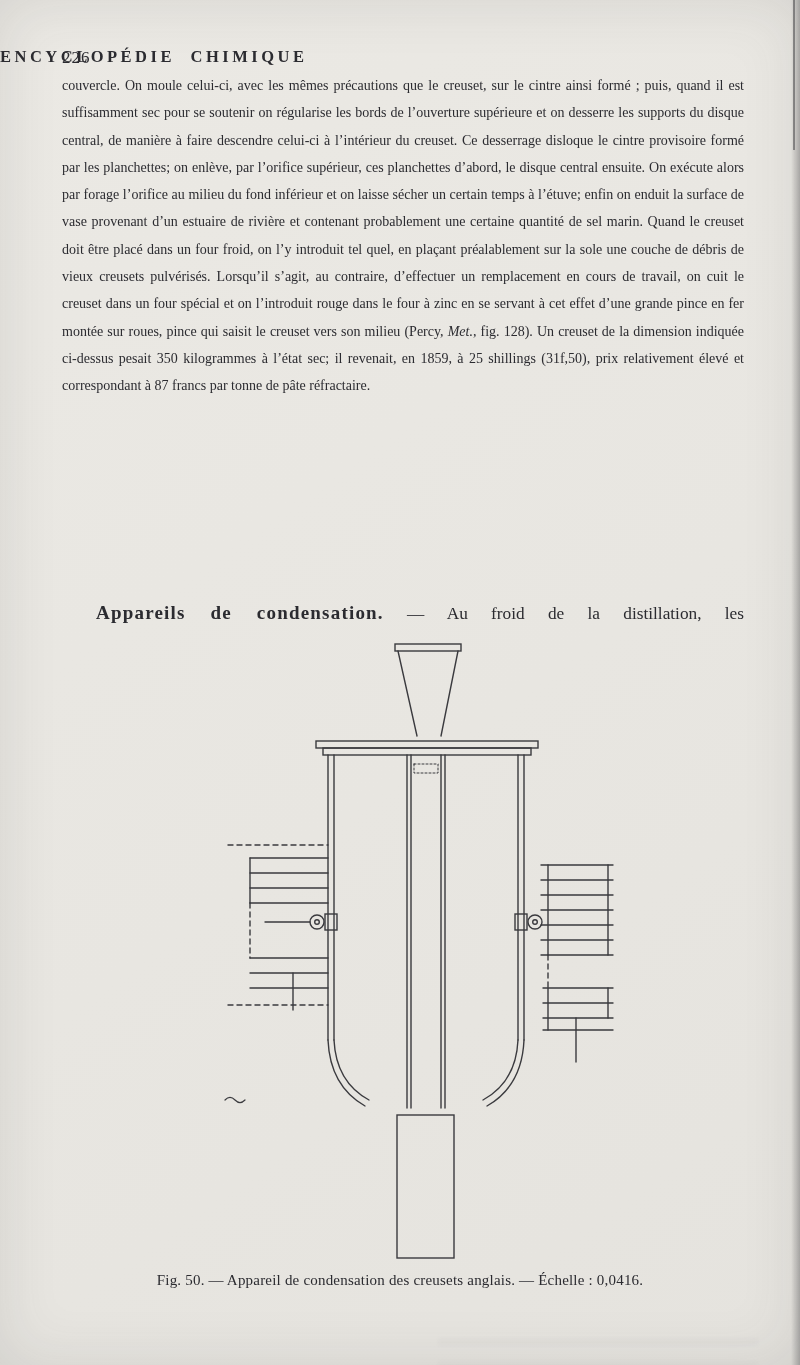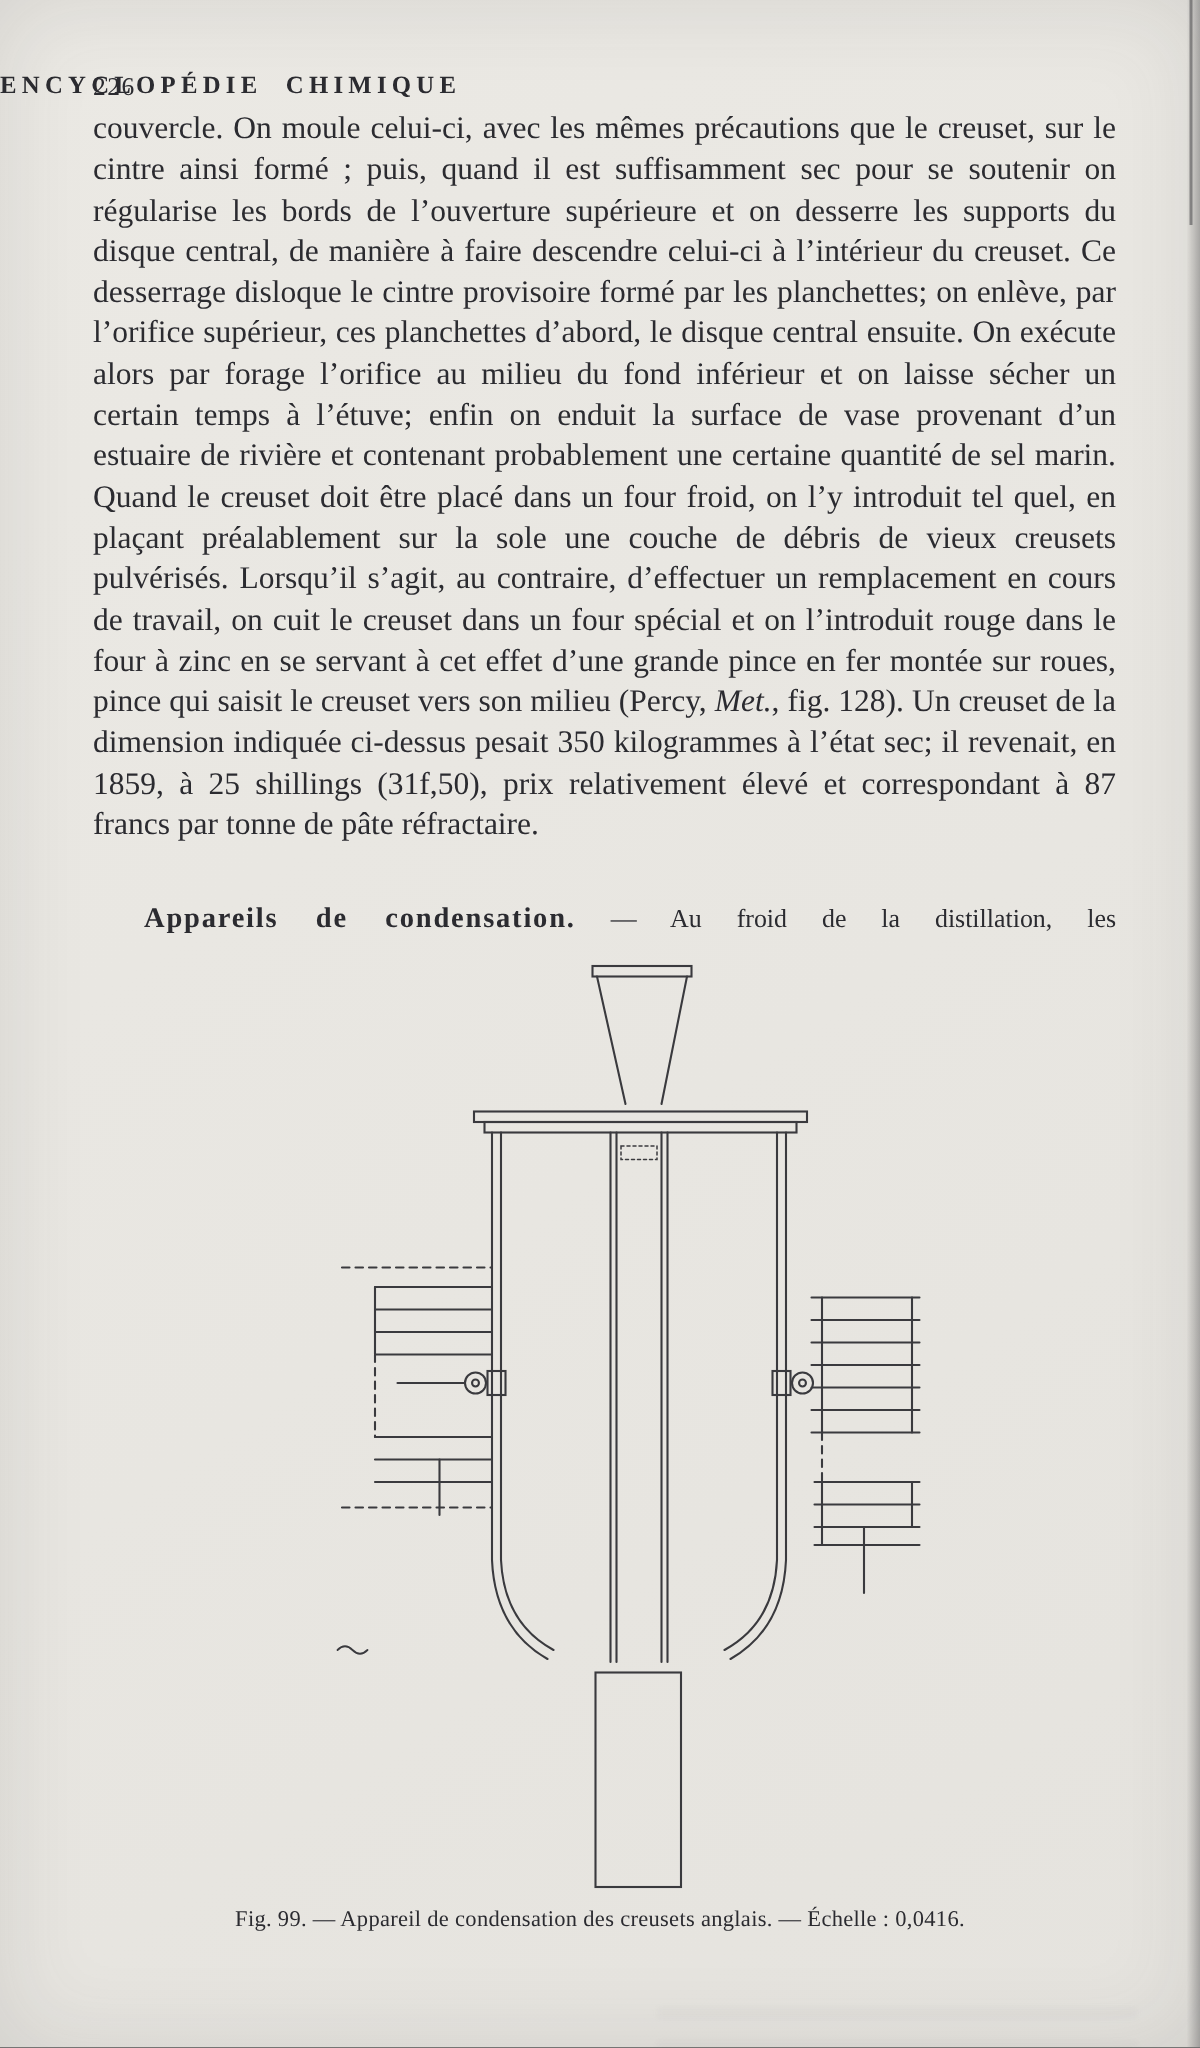--- a/index.html
+++ b/index.html
@@ -19,21 +19,21 @@
     font-size:17px;letter-spacing:1px;
   }
   .running-title{
     position:absolute;top:47px;left:0;right:0;
     font-size:16.5px;font-weight:700;letter-spacing:3.5px;
     word-spacing:8px;
   }
   .body-text{
     position:absolute;top:72px;left:62px;width:682px;
     margin:0;
-    font-size:21px;line-height:27.3px;
+    font-size:14px;line-height:27.3px;
     text-align:justify;
   }
   .body-text i{font-style:italic;}
   .section-line{
     position:absolute;top:599px;left:62px;width:682px;
     margin:0;
     font-size:17.3px;line-height:27px;
     text-align:justify;text-align-last:justify;
   }
   .section-head{
@@ -151,19 +151,19 @@
         <g>
           <path d="M12,462 q5,-5 10,0 q5,5 10,0" stroke-width="1.2"></path>
         </g>
 
       </g>
     </svg>
     <div class="bleed bleed-a"></div>
 
   </div>
 
-  <p class="caption">Fig. 99. — Appareil de condensation des creusets anglais. — Échelle : 0,0416.</p>
+  <p class="caption">Fig. 50. — Appareil de condensation des creusets anglais. — Échelle : 0,0416.</p>
 
 
   <div class="edge-shadow"></div>
   <div class="edge-line"></div>
 
 </div>
 
 </body></html>

